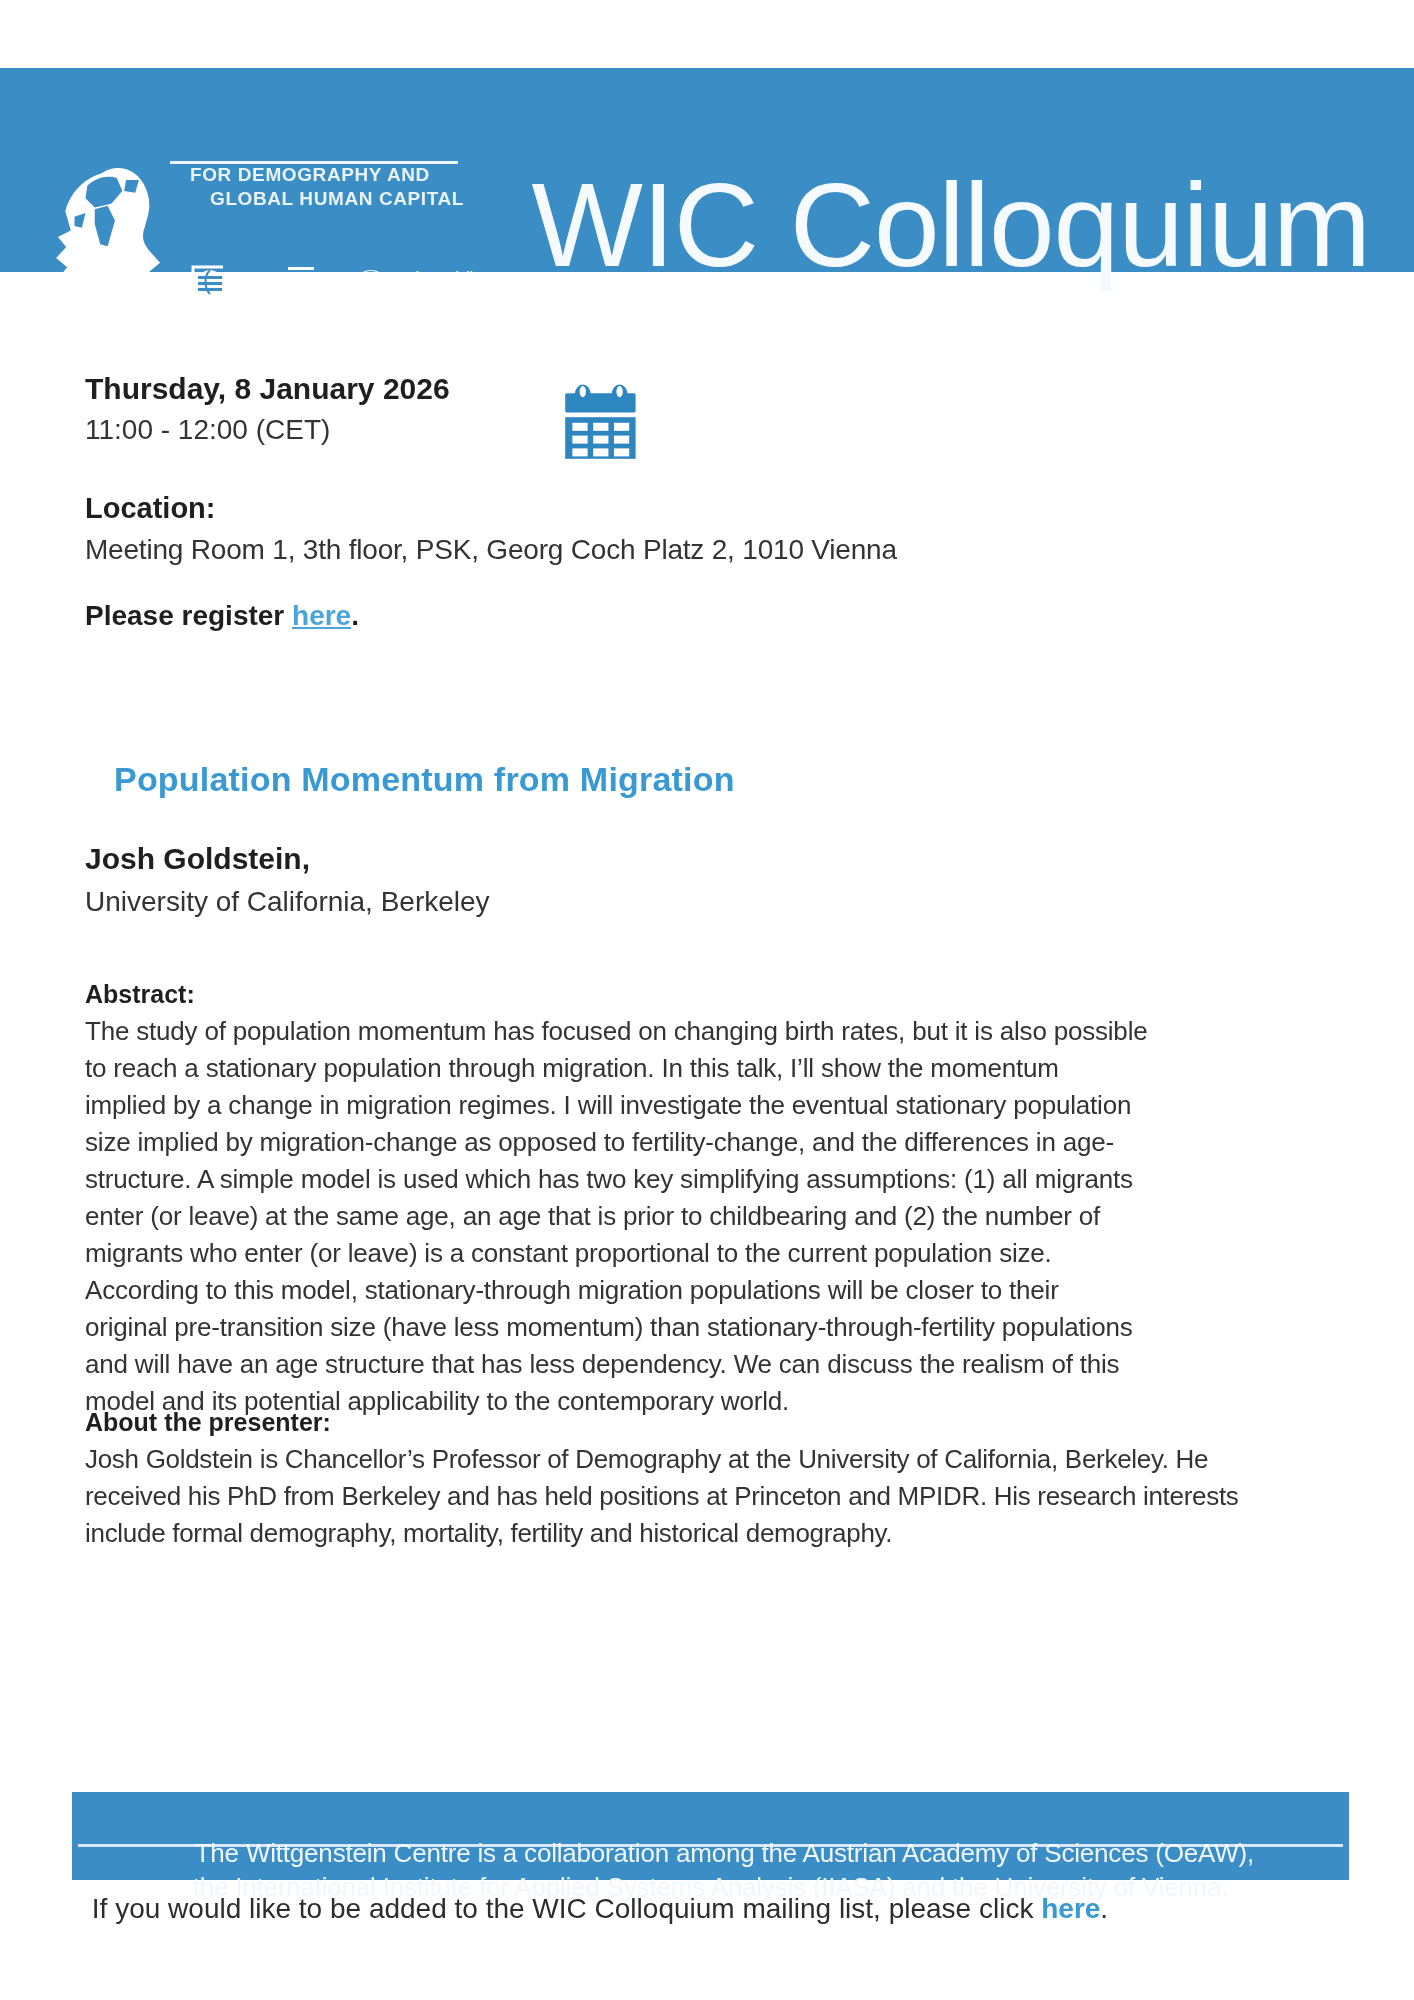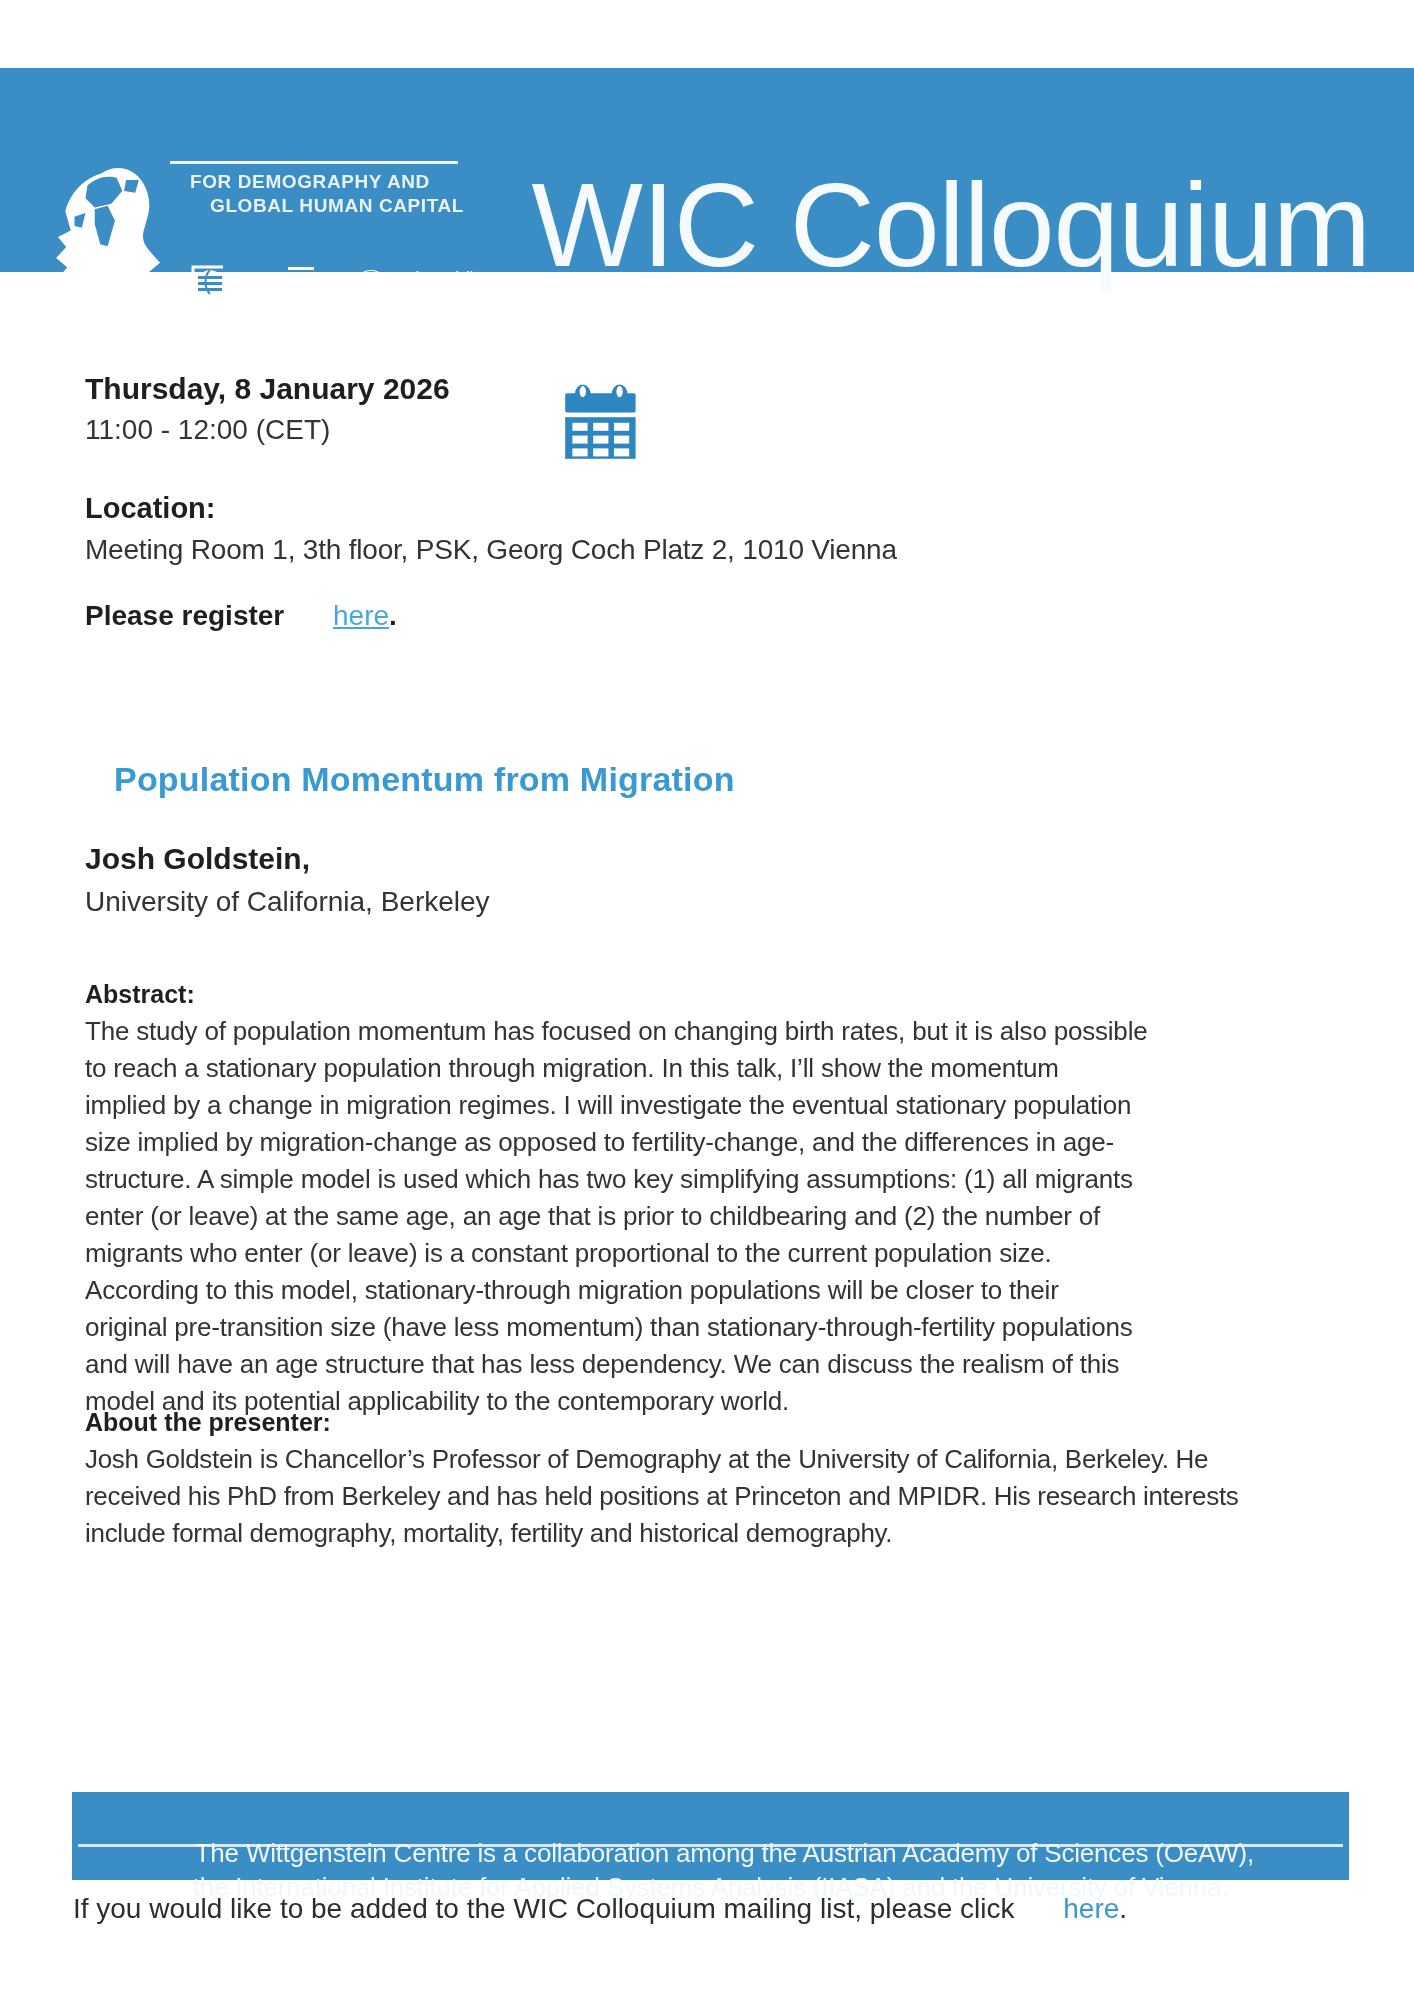--- a/index.html
+++ b/index.html
@@ -19,21 +19,21 @@
     background: #3a8dc5;
   }
   .head-logo { position: absolute; left: 28px; top: 88px; width: 150px; height: 184px; }
   .wc-block { position: absolute; left: 170px; top: 88px; width: 300px; color: #f2f8fc; }
   .wc-name {
     font-family: "Liberation Serif", serif;
     font-size: 40px; color: #eef6fb; letter-spacing: 0.5px;
     white-space: nowrap;
   }
   .wc-rule { margin-top: 5px; width: 288px; height: 3px; background: rgba(255,255,255,0.92); }
-  .wc-sub { font-size: 19px; font-weight: 700; letter-spacing: 0.6px; color: #e8f3fa; margin-top: 7px; white-space: nowrap; }
+  .wc-sub { font-size: 19px; font-weight: 700; letter-spacing: 0.6px; color: #e8f3fa; white-space: nowrap; }
   .wc-sub2 { margin-top: 2px; padding-left: 40px; }
   .wc-sub1 { padding-left: 20px; }
   .partners { position: absolute; left: 188px; top: 196px; display: flex; align-items: center; gap: 34px; }
   .iiasa { display: flex; flex-direction: column; align-items: center; width: 40px; }
   .iiasa-label { font-size: 9px; letter-spacing: 3px; color: #ffffff; margin-top: 2px; font-weight: 700; }
   .oaw { position: relative; width: 58px; height: 44px; }
   .oaw-line-top { position: absolute; top: 2px; right: 6px; width: 26px; height: 3px; background: #ffffff; }
   .oaw-text { position: absolute; top: 10px; left: 2px; font-size: 21px; font-weight: 700; letter-spacing: 1px; color: #ffffff; }
   .oaw-line-bottom { position: absolute; bottom: 2px; left: 0; width: 32px; height: 3px; background: #ffffff; }
   .univie { display: flex; align-items: center; gap: 7px; }
@@ -55,21 +55,21 @@
   .date-line { font-size: 30px; font-weight: 700; color: #1f1f1f; }
   .time-line { font-size: 28px; margin-top: 8px; color: #333333; }
   .calendar-icon { position: absolute; left: 562px; top: 382px; width: 80px; height: 80px; }
 
   .location-block { top: 492px; }
   .loc-label { font-size: 29px; font-weight: 700; color: #1f1f1f; }
   .loc-value { font-size: 28px; margin-top: 9px; color: #333333; letter-spacing: -0.2px; }
 
   .register-line { top: 600px; font-size: 28px; font-weight: 700; color: #1f1f1f; }
   .register-line a, .link-blue {
-    color: #4aa5da; text-decoration: underline; cursor: pointer; font-weight: 400; margin-left: 41px;
+    color: #4aa5da; text-decoration: underline; cursor: pointer; font-weight: 700;
   }
 
   .talk-title { top: 760px; font-size: 34px; font-weight: 700; color: #3899d3; letter-spacing: 0.2px; }
 
   .speaker-block { top: 842px; }
   .speaker-name { font-size: 30px; font-weight: 700; color: #1f1f1f; }
   .speaker-affiliation { font-size: 28px; margin-top: 10px; color: #333333; }
 
   .abstract-label { top: 980px; font-size: 25px; font-weight: 700; color: #1f1f1f; }
   .abstract-text {

